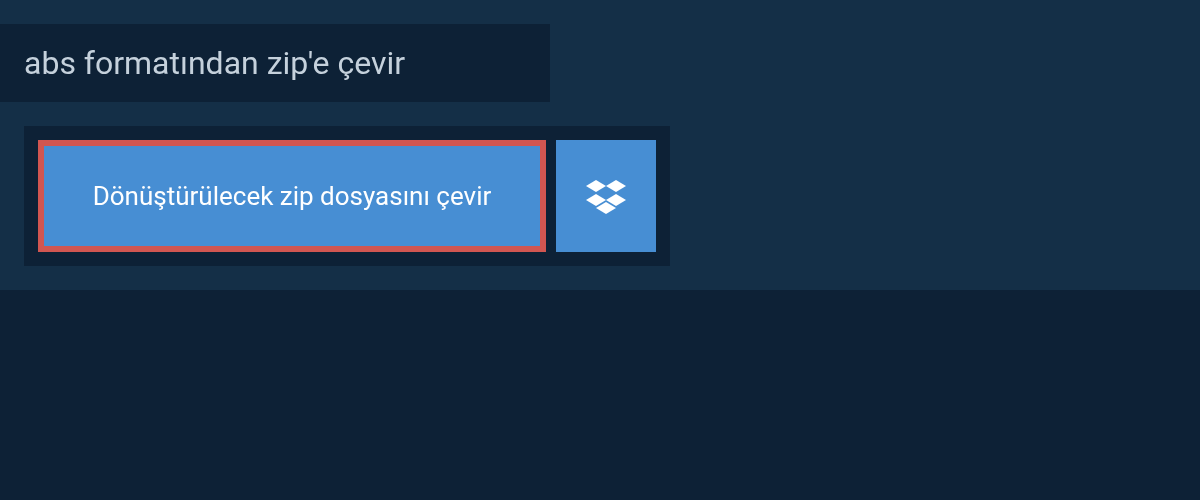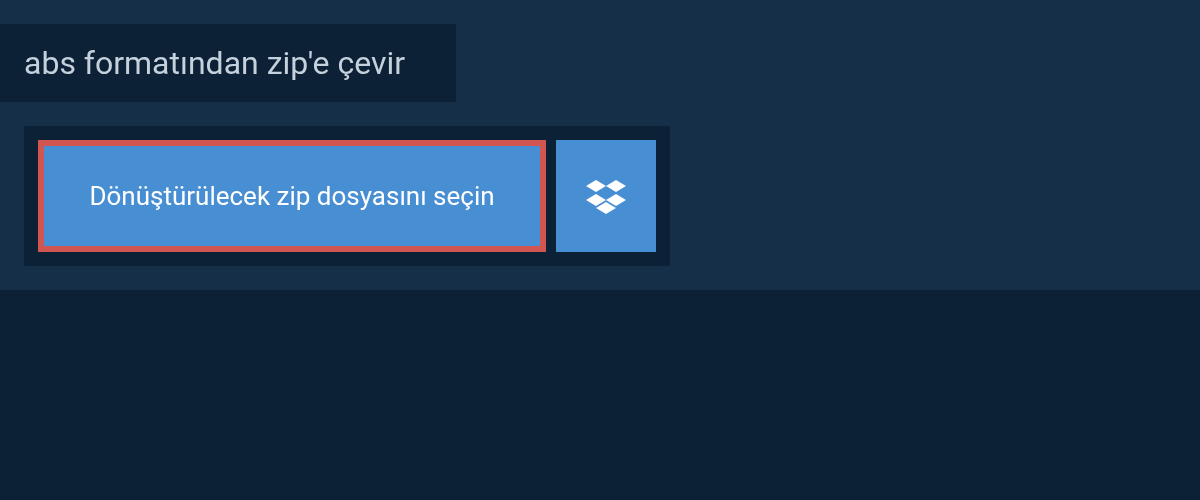--- a/index.html
+++ b/index.html
@@ -16,21 +16,21 @@
     }
     .container {
       width: 100%;
       height: 100%;
       position: relative;
     }
     .title-bar {
       position: absolute;
       top: 24px;
       left: 0;
-      width: 456px;
+      width: 550px;
       height: 78px;
       background-color: #0d2136;
       display: flex;
       align-items: center;
       padding-left: 24px;
       text-align: right;
     }
     .title-text {
       color: #c5d1dc;
       font-size: 32px;
@@ -83,21 +83,21 @@
 </head>
 <body>
 
 <div class="container">
   <div class="title-bar">
     <span class="title-text">abs formatından zip'e çevir</span>
   </div>
 
   <div class="button-panel">
     <div class="select-file-button">
-      <span>Dönüştürülecek zip dosyasını seçin</span>
+      <span>Dönüştürülecek zip dosyasını çevir</span>
     </div>
     <div class="dropbox-button">
       <span class="dropbox-icon">
         <svg viewBox="0 0 40 40" fill="#ffffff">
           <path d="M10 4 L20 10 L10 16 L0 10 Z"></path>
           <path d="M30 4 L40 10 L30 16 L20 10 Z"></path>
           <path d="M10 18 L20 24 L10 30 L0 24 Z"></path>
           <path d="M30 18 L40 24 L30 30 L20 24 Z"></path>
           <path d="M20 26 L30 32 L20 38 L10 32 Z"></path>
         </svg>

